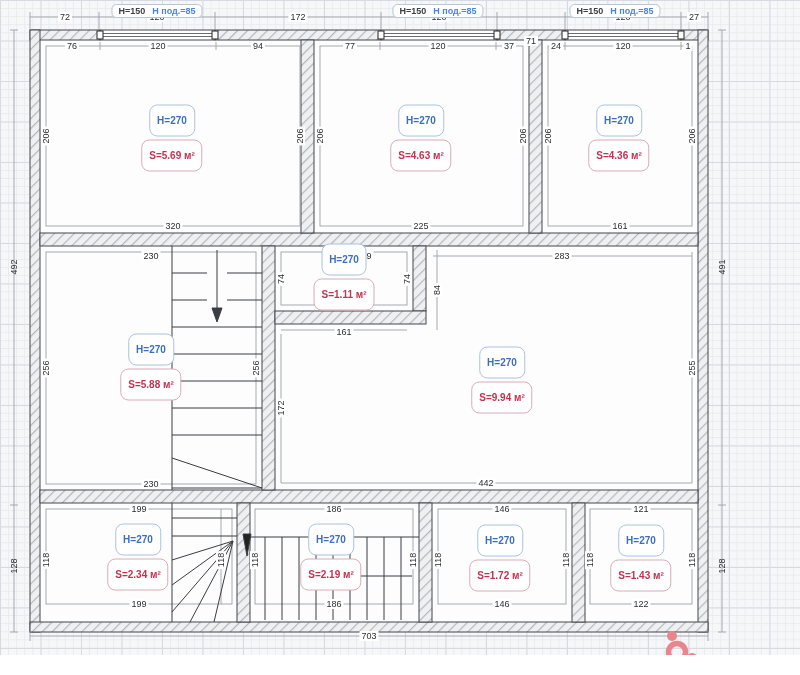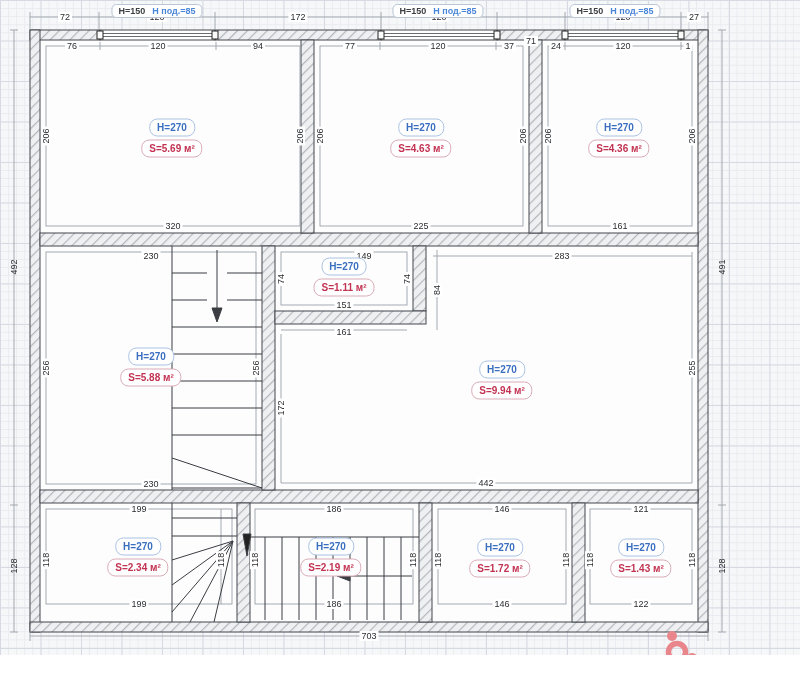--- a/index.html
+++ b/index.html
@@ -20,21 +20,21 @@
     font-size:9px;line-height:10px;color:#2b2d30;background:#ffffff;
     padding:0 2px;white-space:nowrap;z-index:5;
   }
   .dim.rot{transform:translate(-50%,-50%) rotate(-90deg);}
   .dim.outer{background:transparent;}
   .room-label{
     position:absolute;transform:translate(-50%,-50%);
     display:flex;flex-direction:column;align-items:center;gap:3px;z-index:6;
   }
   .pill{
-    background:#fff;border-radius:8px;padding:2px 7px;
+    background:#fff;border-radius:8px;padding:9px 7px;
     font-size:10px;font-weight:bold;white-space:nowrap;line-height:12px;
   }
   .pill-h{color:#3a6fc0;border:1px solid #a9c2e2;}
   .pill-s{color:#c23352;border:1px solid #d9abb6;}
   .win-label{
     position:absolute;transform:translate(-50%,-50%);
     background:#fff;border:1px solid #b9c6d8;border-radius:5px;
     padding:1px 6px;font-size:9px;font-weight:bold;white-space:nowrap;z-index:6;
   }
   .win-label .wh{color:#3c4043;}

